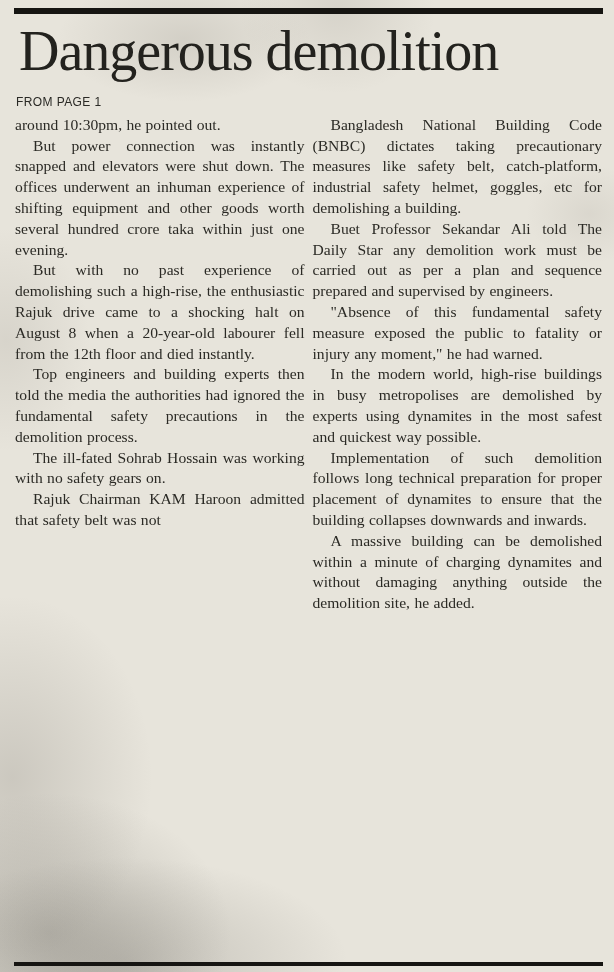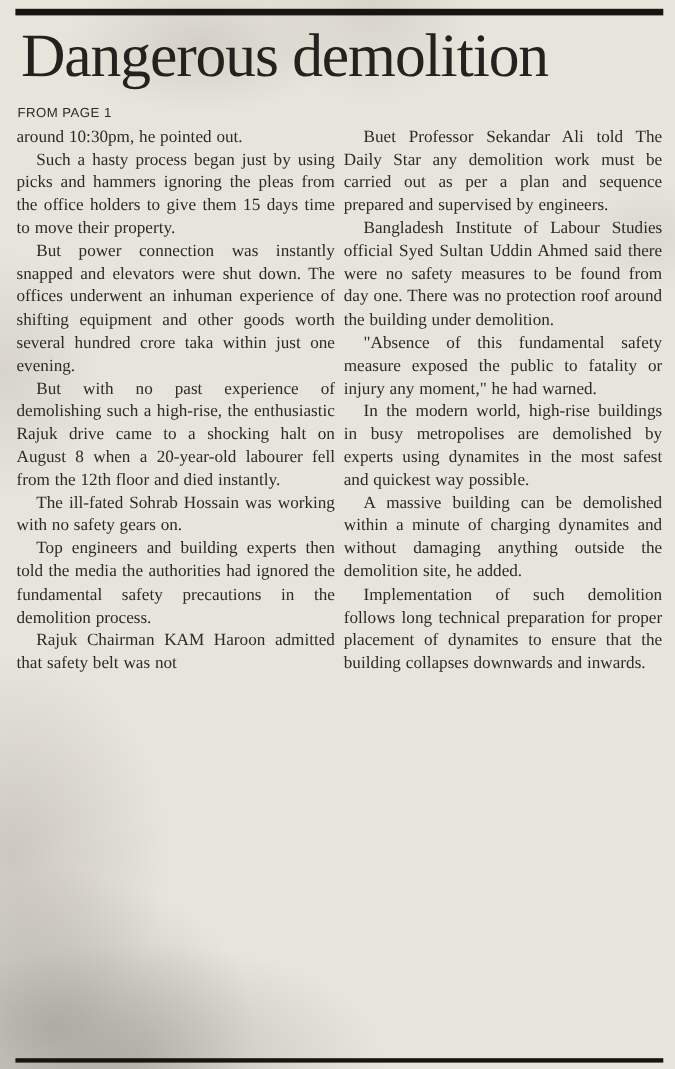--- a/index.html
+++ b/index.html
@@ -80,31 +80,30 @@
 <div class="page">
   <div class="rule top"></div>
 
   <h1 class="headline">Dangerous demolition</h1>
 
   <div class="kicker">FROM PAGE 1</div>
 
   <div class="columns">
     <div class="col">
       <p class="no-indent">around 10:30pm, he pointed out.</p>
-      <p>Such a hasty process began just by using picks and hammers ignoring the pleas from the office holders to give them 15 days time to move their property.</p>
       <p>But power connection was instantly snapped and elevators were shut down. The offices underwent an inhuman experience of shifting equipment and other goods worth several hundred crore taka within just one evening.</p>
       <p>But with no past experience of demolishing such a high-rise, the enthusiastic Rajuk drive came to a shocking halt on August 8 when a 20-year-old labourer fell from the 12th floor and died instantly.</p>
+      <p>Top engineers and building experts then told the media the authorities had ignored the fundamental safety precautions in the demolition process.</p>
       <p>The ill-fated Sohrab Hossain was working with no safety gears on.</p>
-      <p>Top engineers and building experts then told the media the authorities had ignored the fundamental safety precautions in the demolition process.</p>
       <p>Rajuk Chairman KAM Haroon admitted that safety belt was not</p>
     </div>
     <div class="col">
+      <p>Bangladesh National Building Code (BNBC) dictates taking precautionary measures like safety belt, catch-platform, industrial safety helmet, goggles, etc for demolishing a building.</p>
       <p>Buet Professor Sekandar Ali told The Daily Star any demolition work must be carried out as per a plan and sequence prepared and supervised by engineers.</p>
-      <p>Bangladesh Institute of Labour Studies official Syed Sultan Uddin Ahmed said there were no safety measures to be found from day one. There was no protection roof around the building under demolition.</p>
       <p>"Absence of this fundamental safety measure exposed the public to fatality or injury any moment," he had warned.</p>
       <p>In the modern world, high-rise buildings in busy metropolises are demolished by experts using dynamites in the most safest and quickest way possible.</p>
+      <p>Implementation of such demolition follows long technical preparation for proper placement of dynamites to ensure that the building collapses downwards and inwards.</p>
       <p>A massive building can be demolished within a minute of charging dynamites and without damaging anything outside the demolition site, he added.</p>
-      <p>Implementation of such demolition follows long technical preparation for proper placement of dynamites to ensure that the building collapses downwards and inwards.</p>
     </div>
   </div>
 
   <div class="rule bottom"></div>
 </div>
 
 </body></html>

